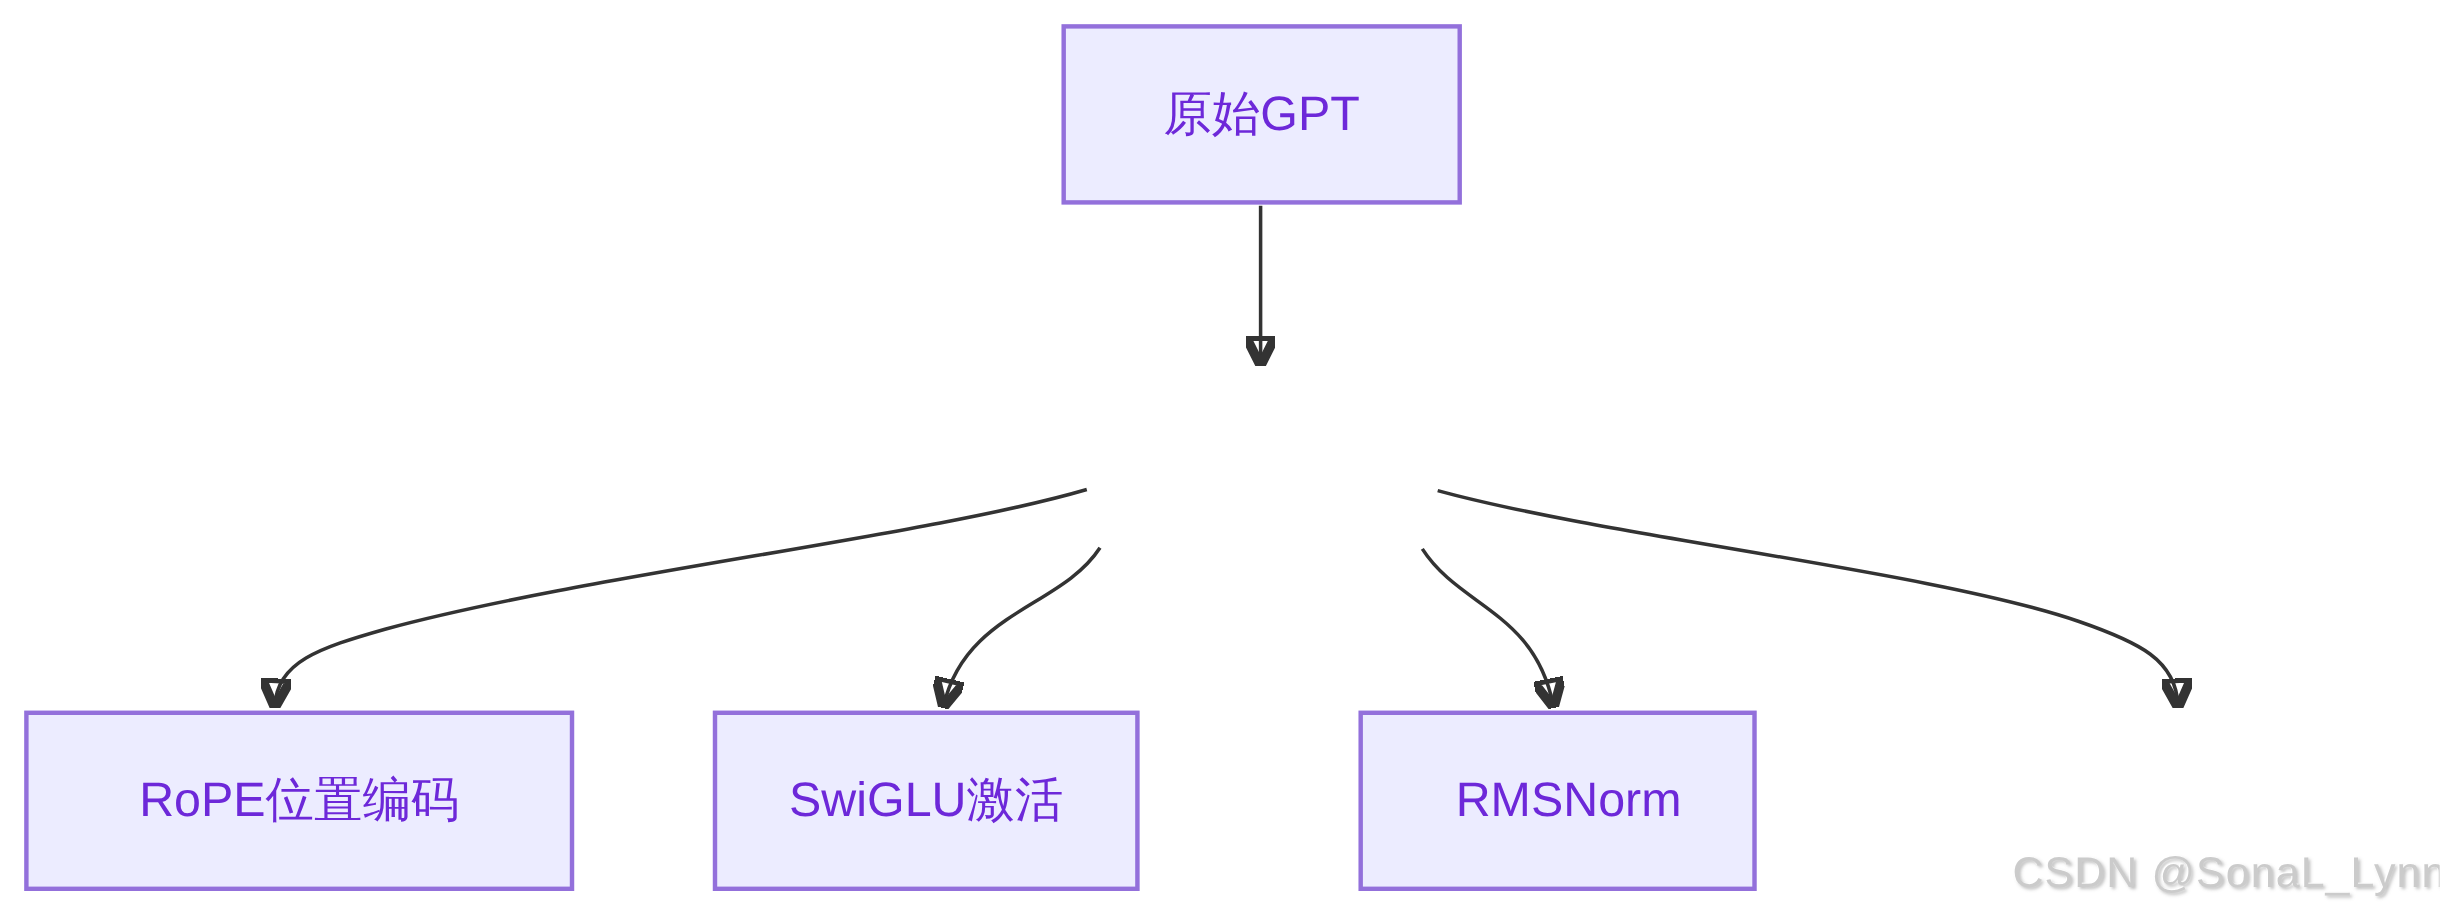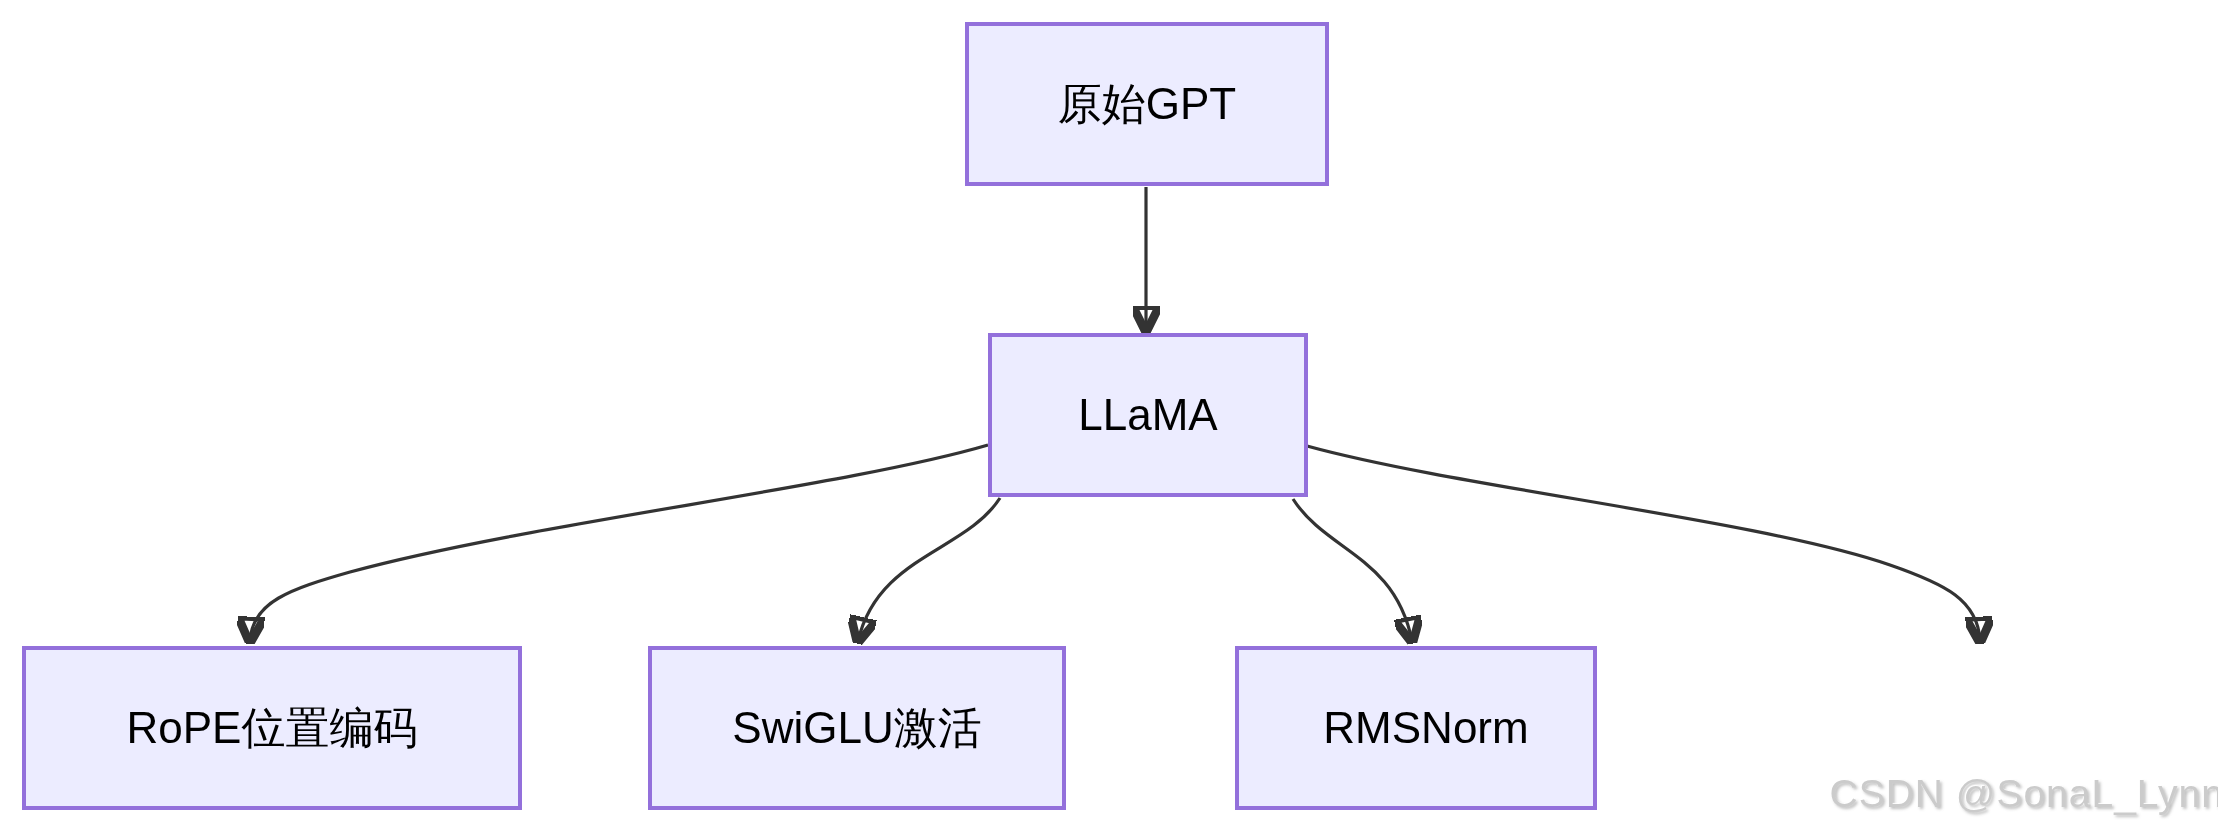--- a/index.html
+++ b/index.html
@@ -34,28 +34,28 @@
     background: #ECECFF;
     border: 4px solid #9370DB;
     display: flex;
     align-items: center;
     justify-content: center;
     z-index: 2;
   }
   .node .label {
     font-size: 44px;
     line-height: 1.2;
-    color: #000000;
+    color: #6d28d9;
     white-space: nowrap;
     text-align: right;
   }
   .node-gpt     { left: 965px;  top: 22px;  width: 364px; height: 164px; }
   .node-llama   { left: 988px;  top: 333px; width: 320px; height: 164px; }
   .node-rope    { left: 22px;   top: 646px; width: 500px; height: 164px; }
-  .node-swiglu  { left: 648px;  top: 646px; width: 418px; height: 164px; }
+  .node-swiglu  { left: 648px;  top: 646px; width: 388px; height: 164px; }
   .node-rmsnorm { left: 1235px; top: 646px; width: 362px; height: 164px; padding-left: 20px; }
   .node-kv      { left: 1767px; top: 646px; width: 430px; height: 164px; }
   .watermark {
     position: absolute;
     right: -6px;
     top: 772px;
     z-index: 3;
     font-size: 39px;
     letter-spacing: 1px;
     color: #CBCBCB;
@@ -79,23 +79,20 @@
     <path d="M988,445 C845,487 530,523 350,572 C290,589 252,602 250,641" marker-end="url(#arrowhead)"></path>
     <path d="M1000,498 C965,552 878,556 858,641" marker-end="url(#arrowhead)"></path>
     <path d="M1293,499 C1327,552 1395,556 1412,641" marker-end="url(#arrowhead)"></path>
     <path d="M1307,446 C1460,488 1760,520 1890,565 C1945,584 1978,600 1980,641" marker-end="url(#arrowhead)"></path>
   </svg>
 
   <div class="node node-gpt">
     <span class="label">原始GPT</span>
   </div>
 
-  <div class="node node-llama">
-    <span class="label">LLaMA</span>
-  </div>
 
   <div class="node node-rope">
     <span class="label">RoPE位置编码</span>
   </div>
 
   <div class="node node-swiglu">
     <span class="label">SwiGLU激活</span>
   </div>
 
   <div class="node node-rmsnorm">

